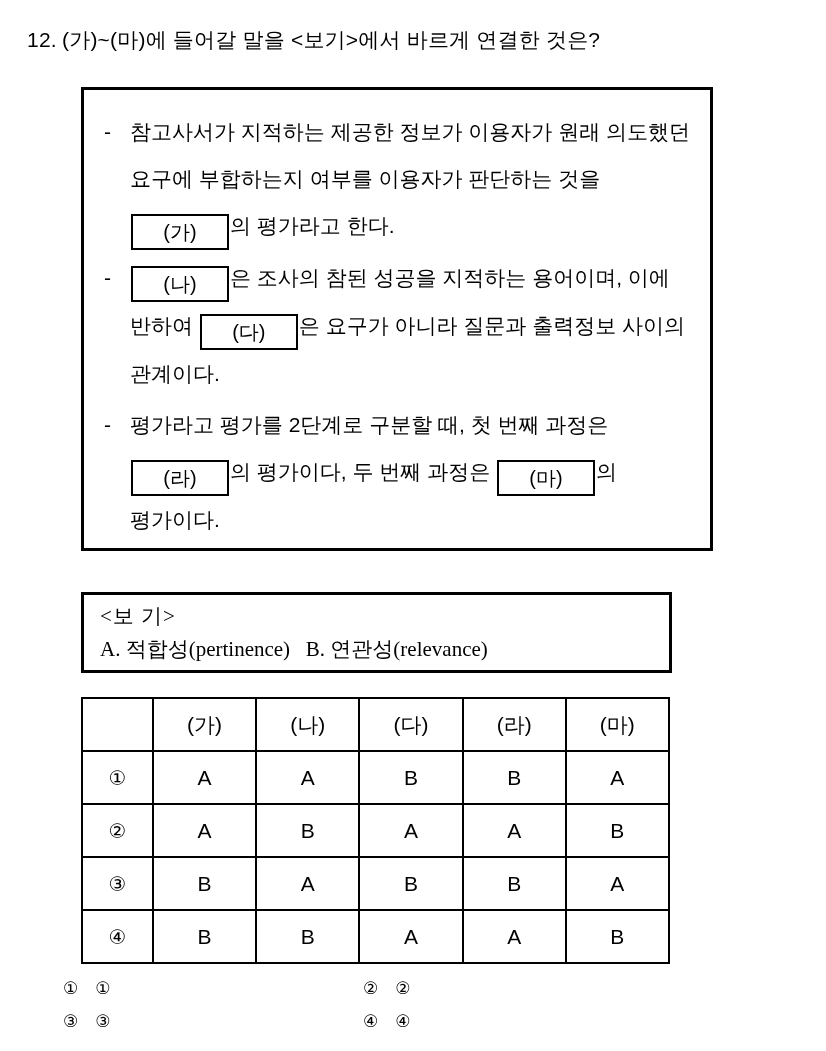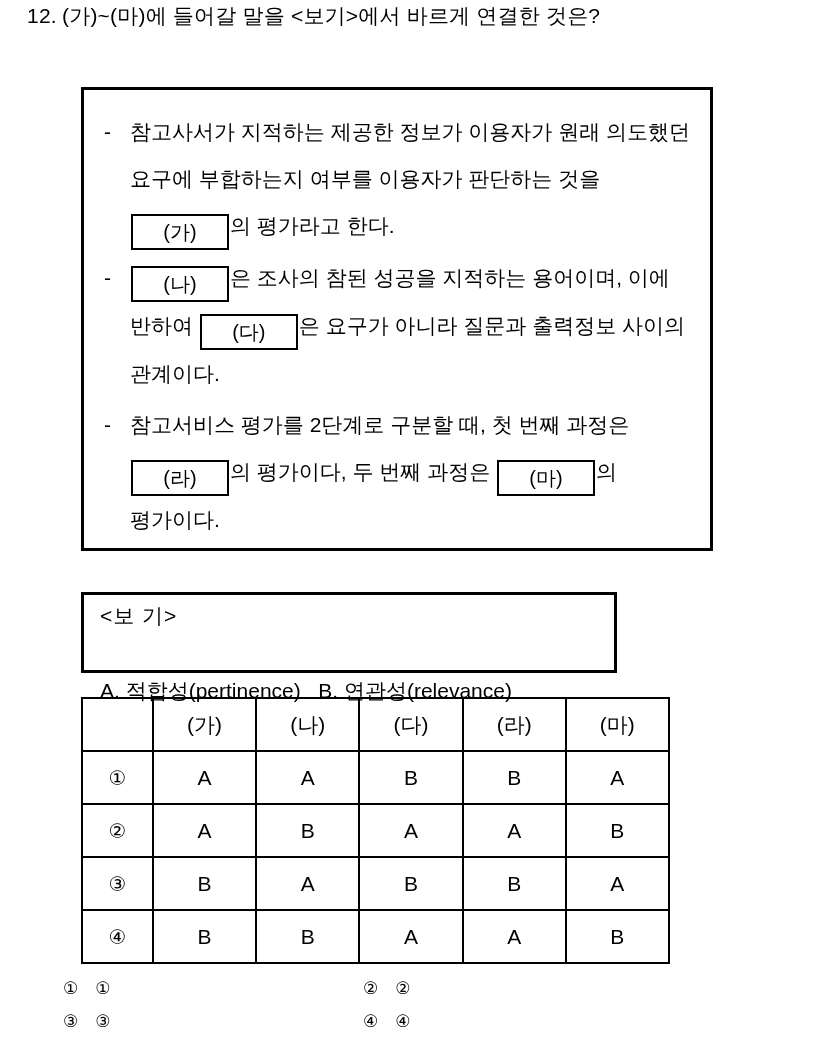--- a/index.html
+++ b/index.html
@@ -15,21 +15,21 @@
     font-family: "Liberation Sans", "DejaVu Sans", sans-serif;
     color: #000000;
     overflow: hidden;
     -webkit-font-smoothing: none;
   }
 
   
   .question-header {
     position: absolute;
     left: 27px;
-    top: 0;
+    top: 24px;
     width: 760px;
     font-size: 21px;
     line-height: 31px;
     letter-spacing: 0.2px;
   }
   .question-header .q-num {
     display: inline-block;
     width: 35px;
     vertical-align: top;
   }
@@ -82,36 +82,36 @@
     vertical-align: -6px;
     margin: 0 1px;
     background: #fff;
   }
 
   
   .bogi-box {
     position: absolute;
     left: 81px;
     top: 592px;
-    width: 536px;
+    width: 591px;
     height: 81px;
     border: 3px solid #000;
     box-sizing: border-box;
     padding: 5px 0 0 16px;
+    font-family: Liberation Serif, serif;
   }
   .bogi-title {
     font-size: 21px;
     line-height: 32px;
     letter-spacing: 1px;
   }
   .bogi-items {
     font-size: 21px;
     line-height: 34px;
     white-space: pre;
-    margin-top: 42px;
   }
 
   
   .answer-table {
     position: absolute;
     left: 81px;
     top: 697px;
     width: 587px;
     border-collapse: collapse;
     table-layout: fixed;
@@ -165,21 +165,21 @@
     <div class="bullet-body"><span>참고사서가 지적하는 제공한 정보가 이용자가 원래 의도했던 요구에 부합하는지 여부를 이용자가 판단하는 것을 </span><span class="blank-box">(가)</span><span>의 평가라고 한다.</span></div>
   </div>
 
   <div class="bullet-row">
     <div class="bullet-dash">-</div>
     <div class="bullet-body"><span class="blank-box">(나)</span><span>은 조사의 참된 성공을 지적하는 용어이며, 이에 반하여 </span><span class="blank-box">(다)</span><span>은 요구가 아니라 질문과 출력정보 사이의 관계이다.</span></div>
   </div>
 
   <div class="bullet-row">
     <div class="bullet-dash">-</div>
-    <div class="bullet-body"><span>참고서비스 평가를 2단계로 구분할 때, 첫 번째 과정은 </span><span class="blank-box">(라)</span><span>의 평가이다, 두 번째 과정은 </span><span class="blank-box">(마)</span><span>의 평가이다.</span></div>
+    <div class="bullet-body"><span>평가라고 평가를 2단계로 구분할 때, 첫 번째 과정은 </span><span class="blank-box">(라)</span><span>의 평가이다, 두 번째 과정은 </span><span class="blank-box">(마)</span><span>의 평가이다.</span></div>
   </div>
 
 </div>
 
 <div class="bogi-box">
   <div class="bogi-title">&lt;보 기&gt;</div>
   <div class="bogi-items">A. 적합성(pertinence)   B. 연관성(relevance)</div>
 </div>
 
 <table class="answer-table">

